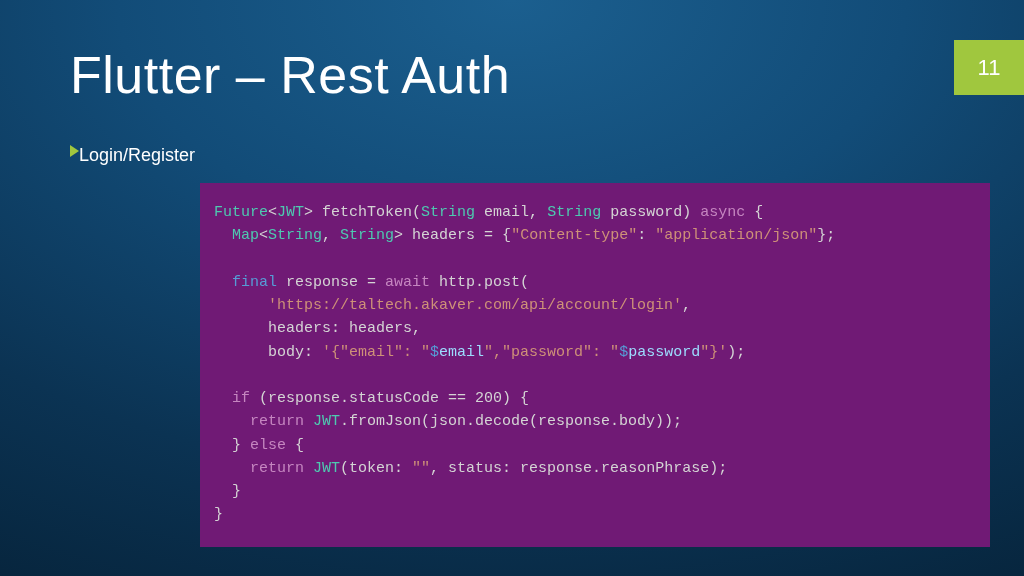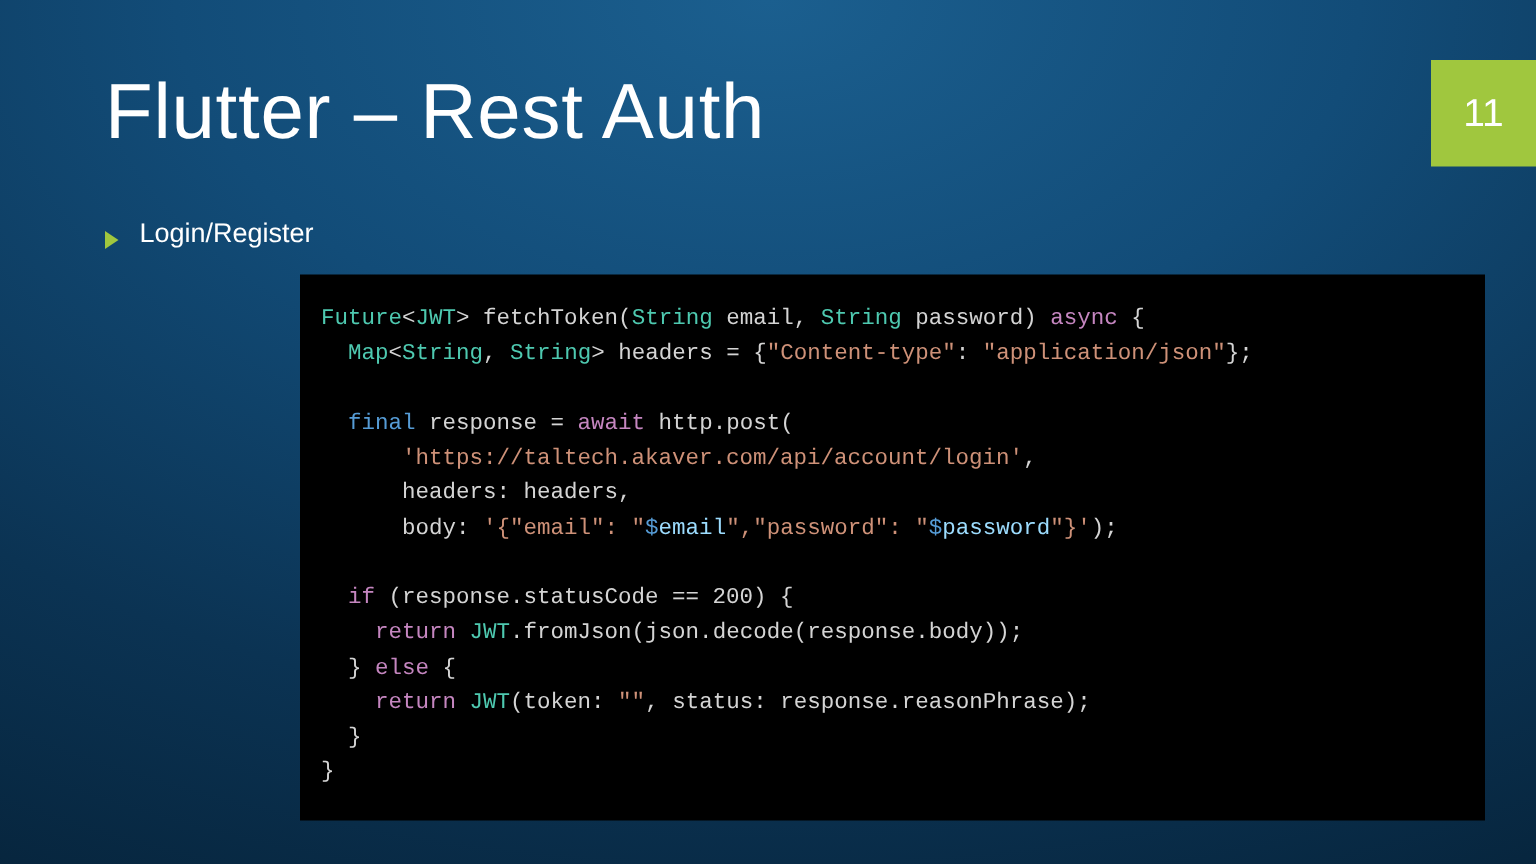--- a/index.html
+++ b/index.html
@@ -12,61 +12,60 @@
                 #0b3353 70%,
                 #06233a 100%);
     color: #fff;
     position: relative;
   }
   .page-number {
     position: absolute;
     top: 40px;
     right: 0;
     width: 70px;
-    height: 71px;
+    height: 55px;
     background: #a0c73e;
     color: #fff;
     display: flex;
     align-items: center;
     justify-content: center;
-    font-size: 26px;
+    font-size: 22px;
     font-weight: 300;
   }
   .title {
     position: absolute;
     top: 45px;
     left: 70px;
     font-size: 52px;
     font-weight: 300;
     letter-spacing: 0.5px;
   }
   .bullet-row {
     position: absolute;
     top: 145px;
     left: 70px;
     display: flex;
-    align-items: flex-end;
-    gap: 14px;
+    align-items: flex-start;
   }
   .bullet-icon {
     width: 0; height: 0;
     border-top: 6px solid transparent;
     border-bottom: 6px solid transparent;
     border-left: 9px solid #a0c73e;
   }
   .bullet-text {
     font-size: 18px;
     font-weight: 300;
   }
   .code-block {
     position: absolute;
     top: 183px;
     left: 200px;
     width: 790px;
-    background: #000000;
+    background: #701a75;
     padding: 18px 20px 20px 14px;
     font-family: Consolas, "Courier New", monospace;
     font-size: 15px;
     line-height: 1.55;
     white-space: pre;
     color: #d4d4d4;
   }
   .c-type   { color: #4ec9b0; }
   .c-key    { color: #569cd6; }
   .c-fn     { color: #d4d4d4; }

